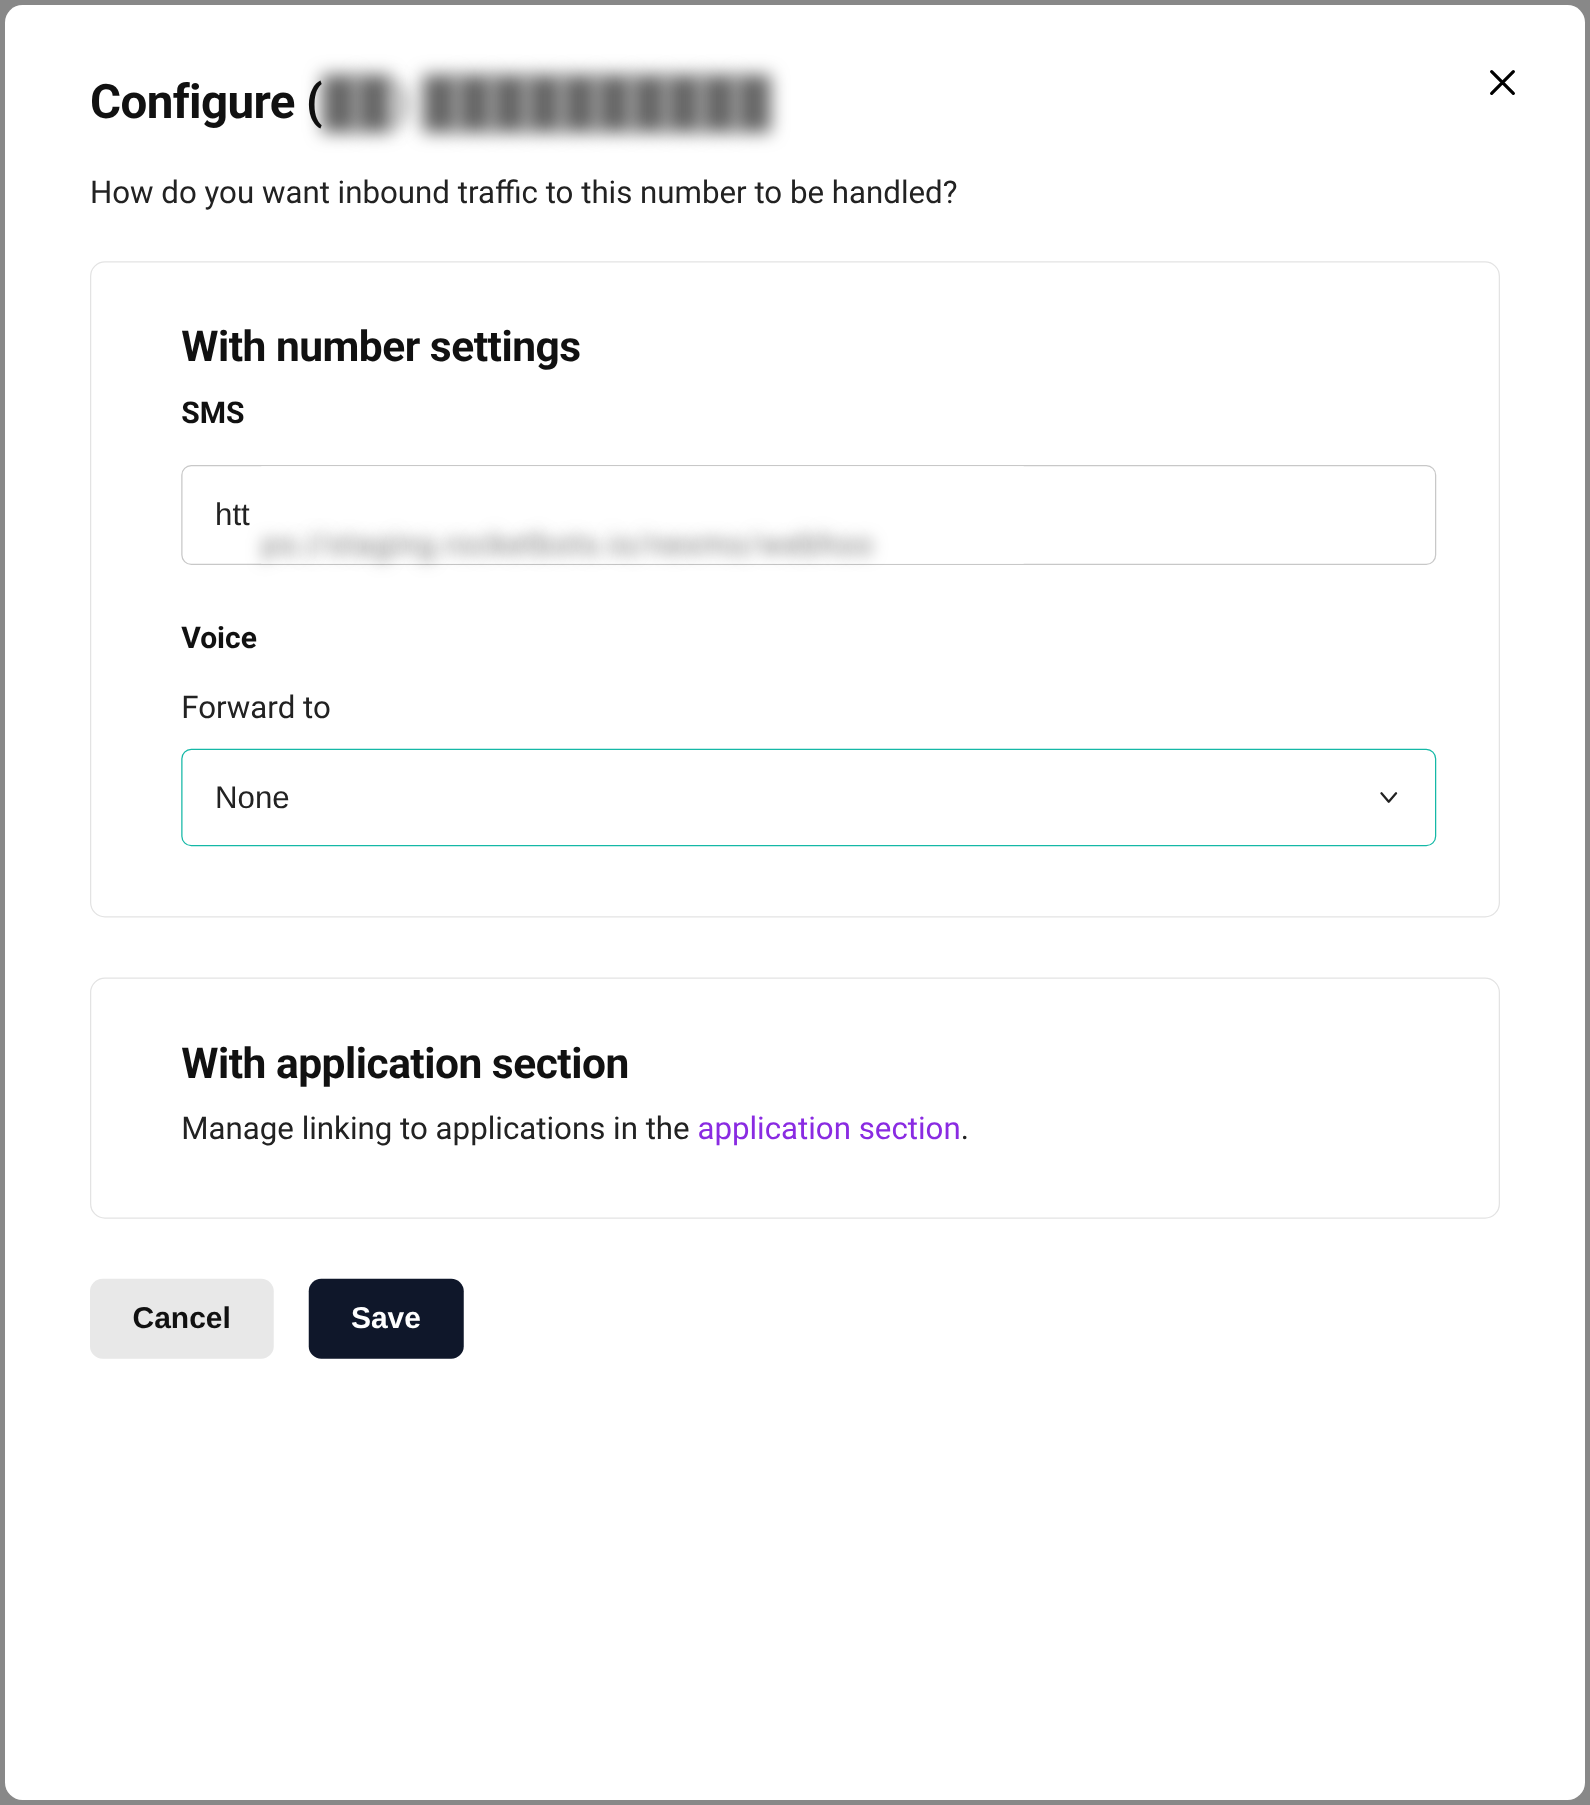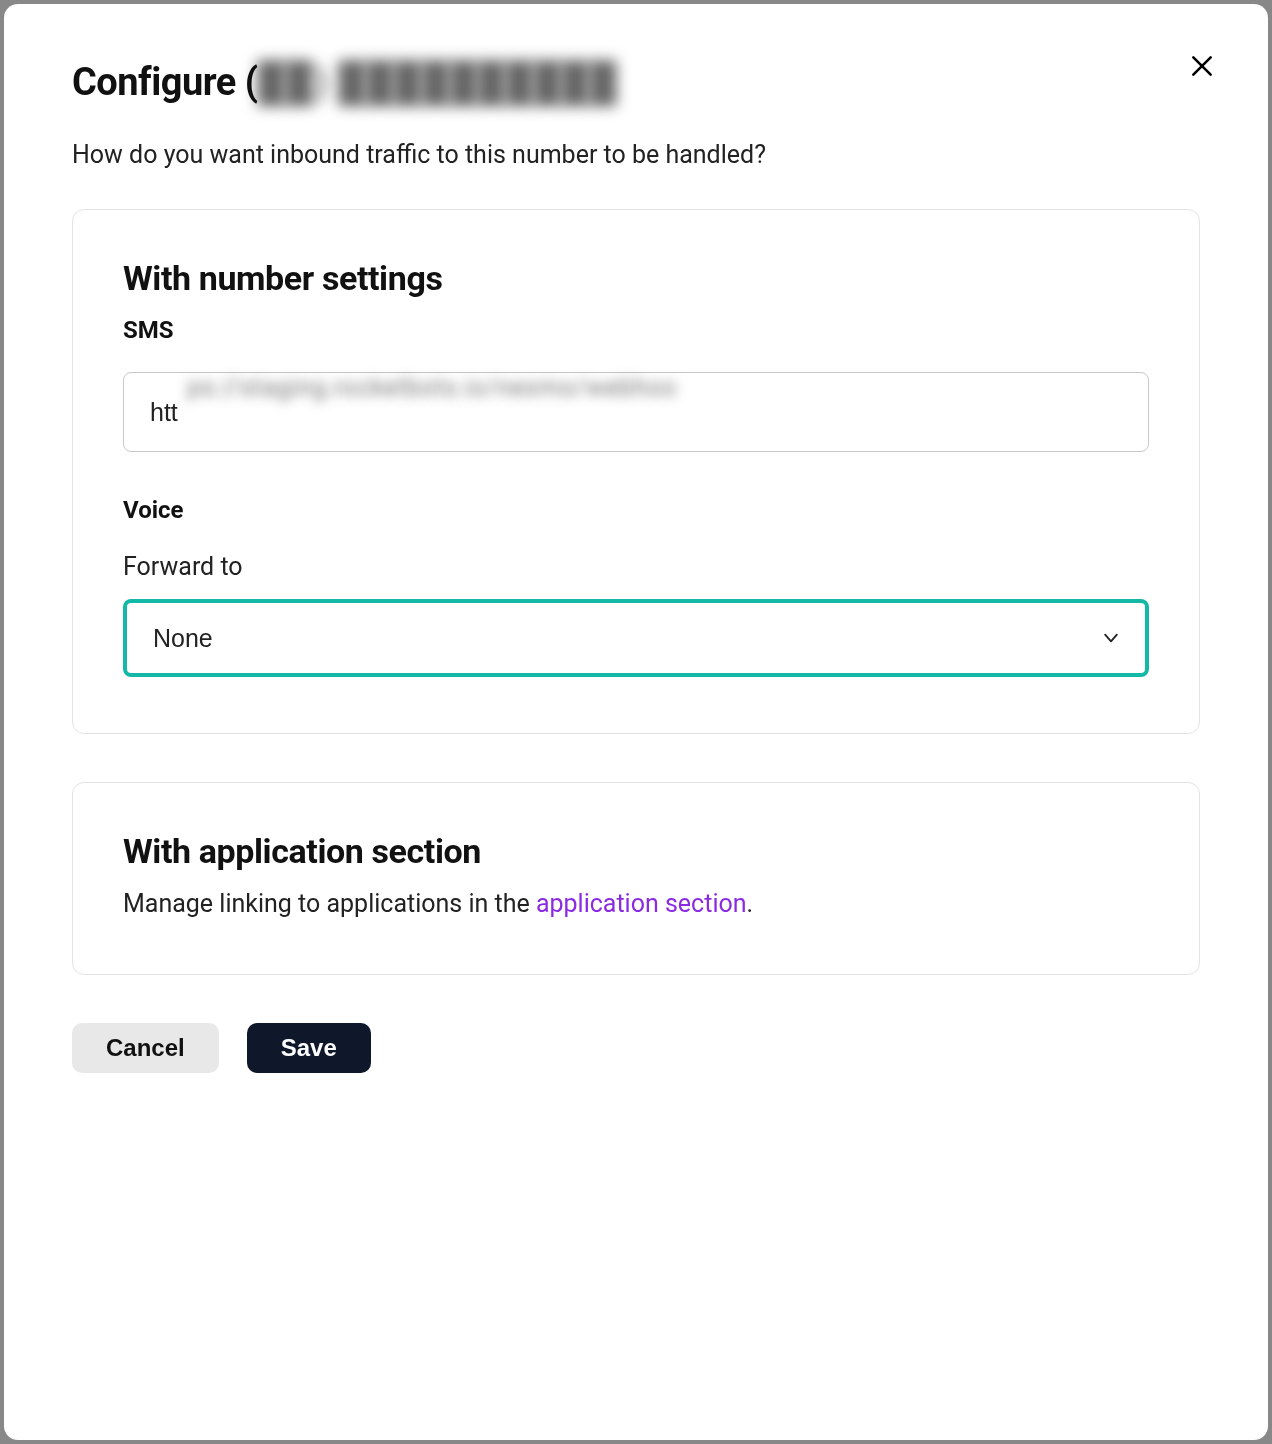--- a/index.html
+++ b/index.html
@@ -63,21 +63,21 @@
     letter-spacing: 1px;
   }
   .dialog-subtitle {
     font-size: 25px;
     color: #222;
     margin-bottom: 40px;
   }
   .card {
     border: 1px solid #e3e3e3;
     border-radius: 12px;
-    padding: 48px 50px 56px 50px;
+    padding: 48px 50px 56px 72px;
     margin-bottom: 48px;
   }
   .card:last-of-type {
     padding: 48px 50px 52px 50px;
   }
   .section-title {
     font-size: 34px;
     font-weight: 700;
     color: #111;
     letter-spacing: -0.4px;
@@ -115,32 +115,32 @@
   }
   .input-blur-overlay {
     position: absolute;
     top: 1px;
     left: 64px;
     right: 330px;
     bottom: 1px;
     background: #fff;
     pointer-events: none;
     display: flex;
-    align-items: flex-start;
+    align-items: flex-end;
   }
   .input-blur-overlay span {
     color: transparent;
     text-shadow: 0 0 12px rgba(0,0,0,0.55);
     font-size: 25px;
     letter-spacing: 0.5px;
   }
   .select {
     width: 100%;
     height: 78px;
-    border: 4px solid #14b8a6;
+    border: 1px solid #14b8a6;
     border-radius: 8px;
     font-size: 25px;
     padding: 0 26px;
     color: #222;
     background: #fff;
     appearance: none;
     cursor: pointer;
     position: relative;
   }
   .select-wrap {
@@ -173,21 +173,21 @@
     color: #8a2be2;
     text-decoration: none;
     cursor: pointer;
   }
   .actions {
     display: flex;
     gap: 28px;
     margin-top: 8px;
   }
   .btn {
-    height: 50px;
+    height: 64px;
     padding: 0 34px;
     border-radius: 10px;
     font-size: 24px;
     font-weight: 600;
     border: none;
     cursor: pointer;
   }
   .btn-cancel {
     background: #e8e8e8;
     color: #111;

